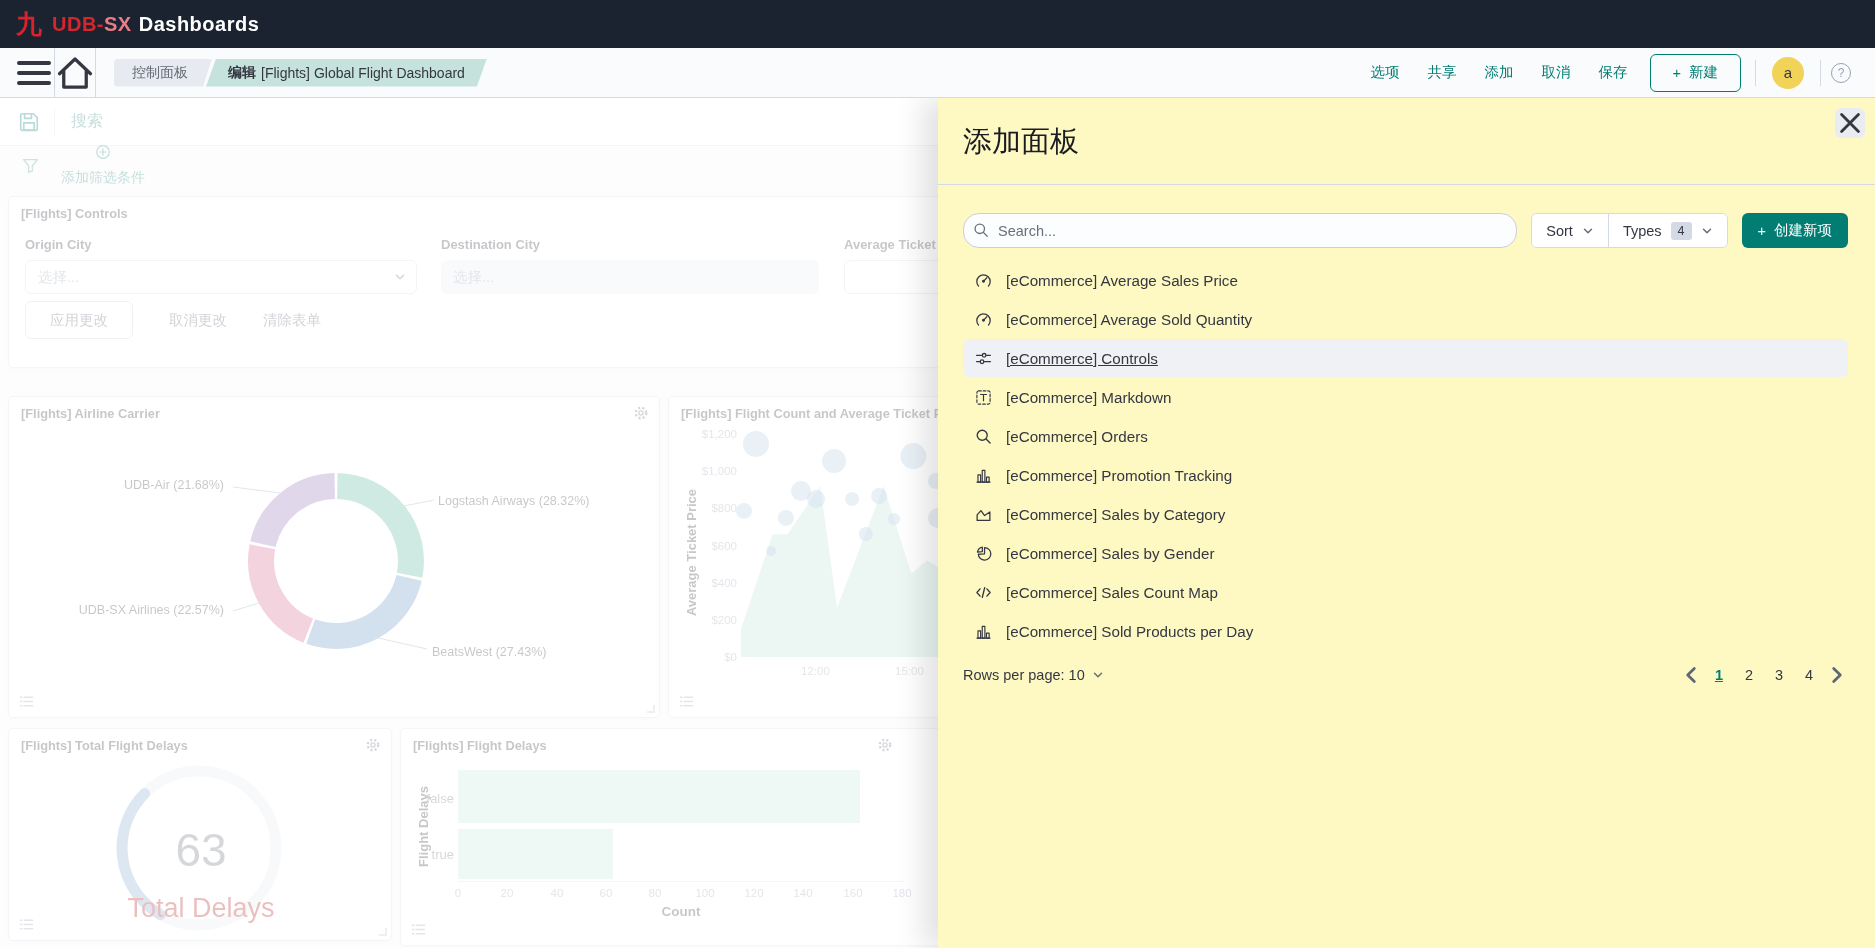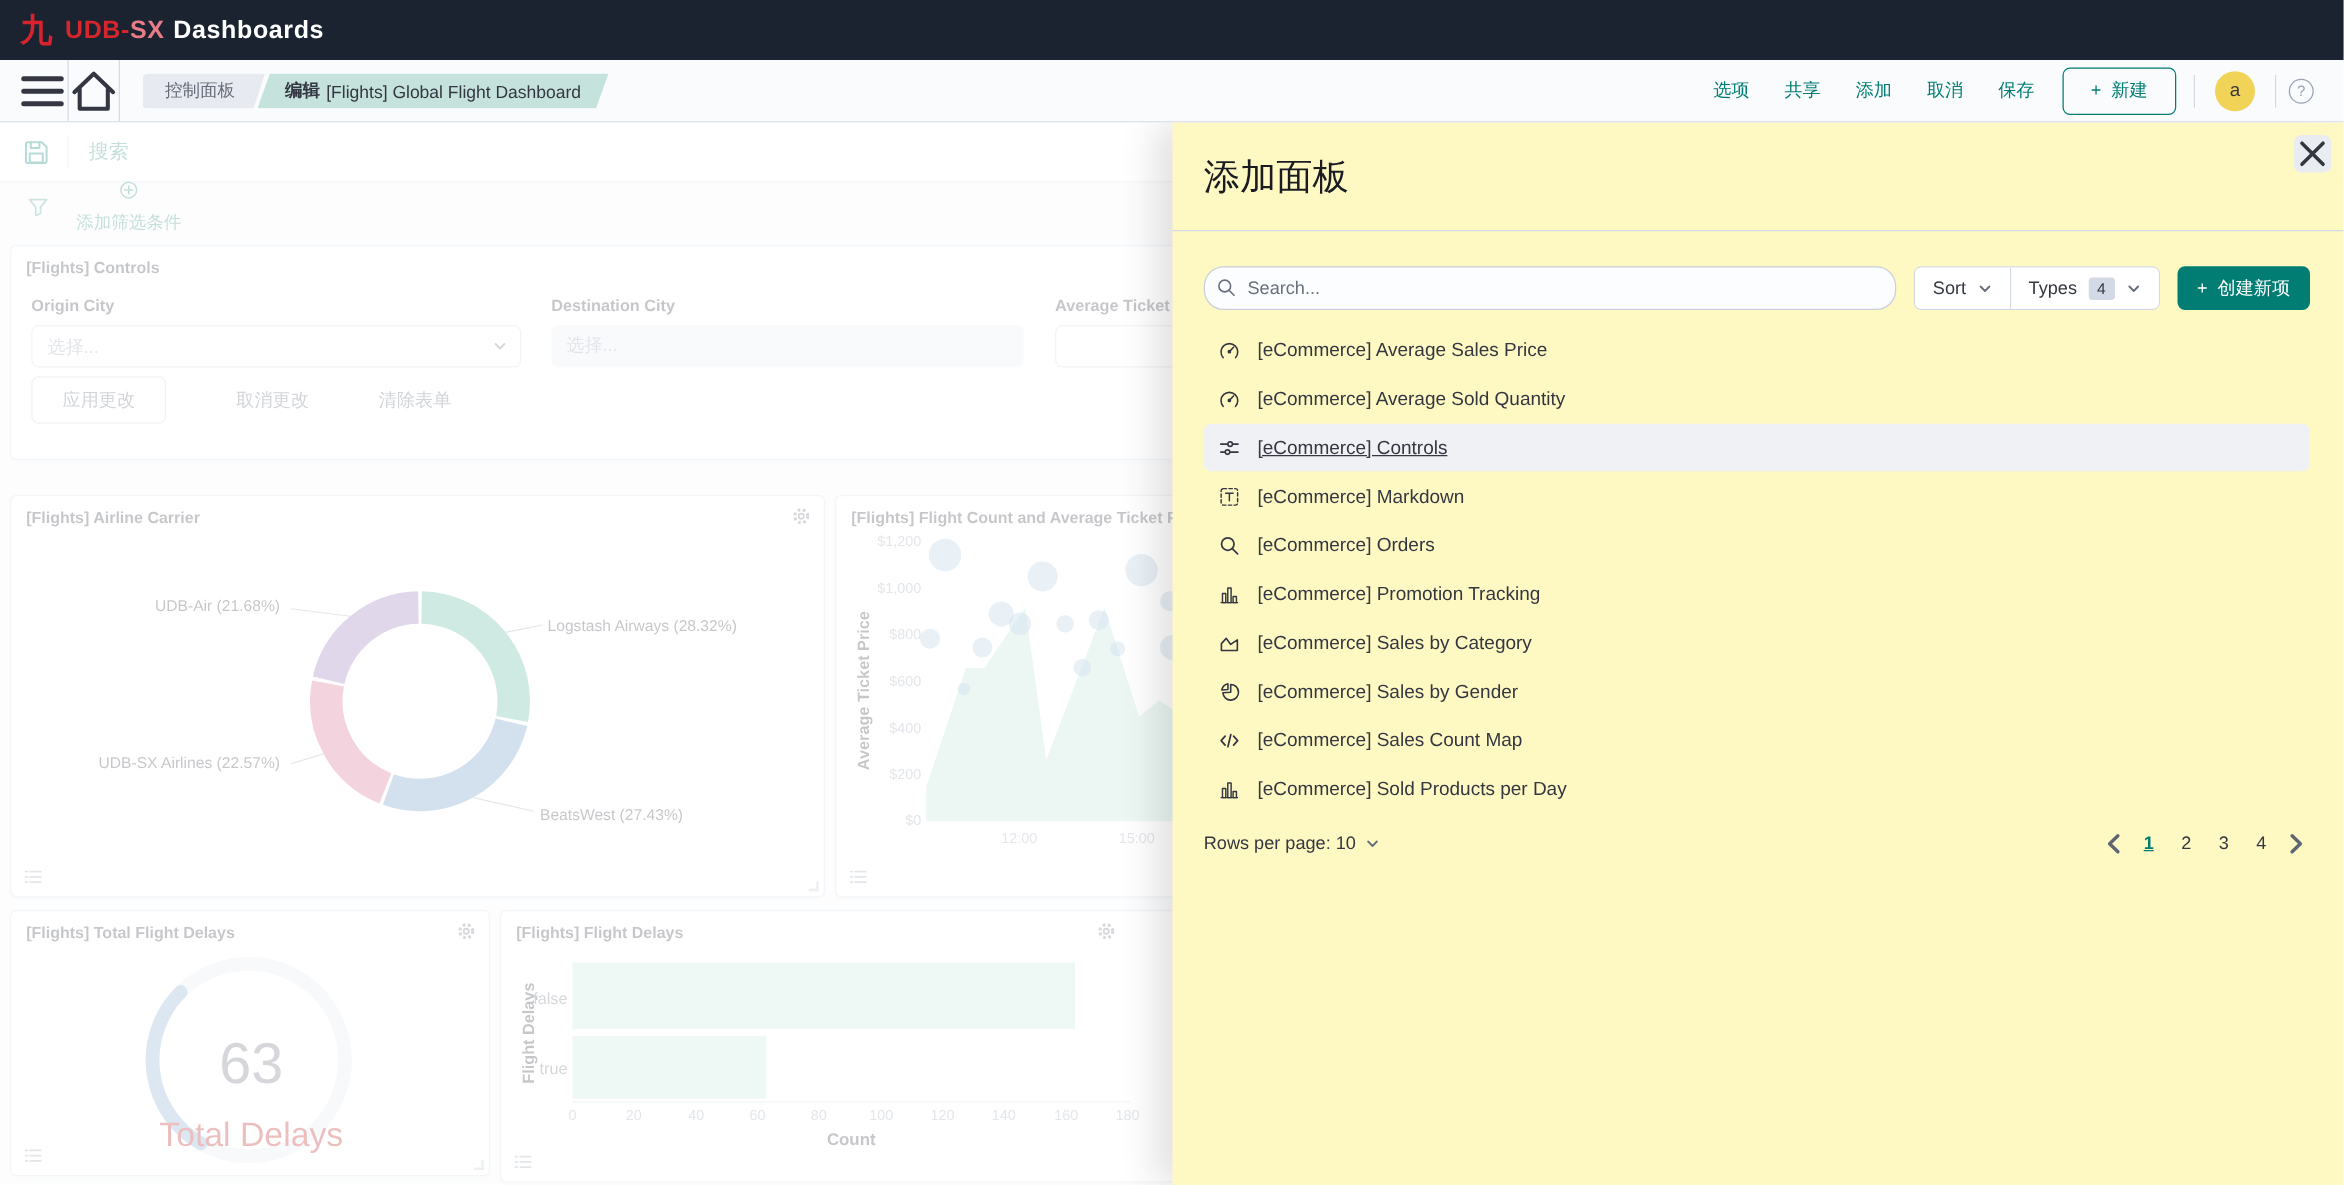--- a/index.html
+++ b/index.html
@@ -63,21 +63,21 @@
 
   .ctl-field { position:absolute; top:40px; }
   .ctl-label { font-size:13px; font-weight:600; color:#343741; margin-bottom:8px; }
   .ctl-select { height:34px; border:1px solid #cfd7e2; border-radius:6px; background:#fff; display:flex;
     align-items:center; padding:0 12px; color:#98a2b3; font-size:14.5px; position:relative; cursor:pointer; }
   .ctl-select .chev { position:absolute; right:10px; width:12px; height:12px; color:#69707d; }
   .ctl-input { height:34px; border-radius:6px; border:none; background:#e9eef5; width:100%; padding:0 12px;
     font-size:14.5px; color:#343741; }
   .ctl-input::placeholder { color:#98a2b3; }
   .ctl-input.empty { background:#fff; border:1px solid #cfd7e2; }
-  .ctl-btns { position:absolute; left:16px; top:104px; display:flex; align-items:center; gap:56px; }
+  .ctl-btns { position:absolute; left:16px; top:104px; display:flex; align-items:center; gap:36px; }
   .btn-apply { height:38px; padding:0 24px; border:1px solid #c6cedb; border-radius:6px; background:#fff;
     color:#5a6472; font-size:14.5px; cursor:pointer; }
   .btn-text { background:none; border:none; color:#5a6472; font-size:14.5px; cursor:pointer; }
 
   
   .axis-ylabel { position:absolute; transform:rotate(-90deg); transform-origin:center; font-size:13px; font-weight:700; color:#343741; white-space:nowrap; }
   .tick { position:absolute; font-size:11.5px; color:#98a2b3; white-space:nowrap; }
   .pie-label { position:absolute; font-size:12.5px; color:#343741; white-space:nowrap; }
 
   

